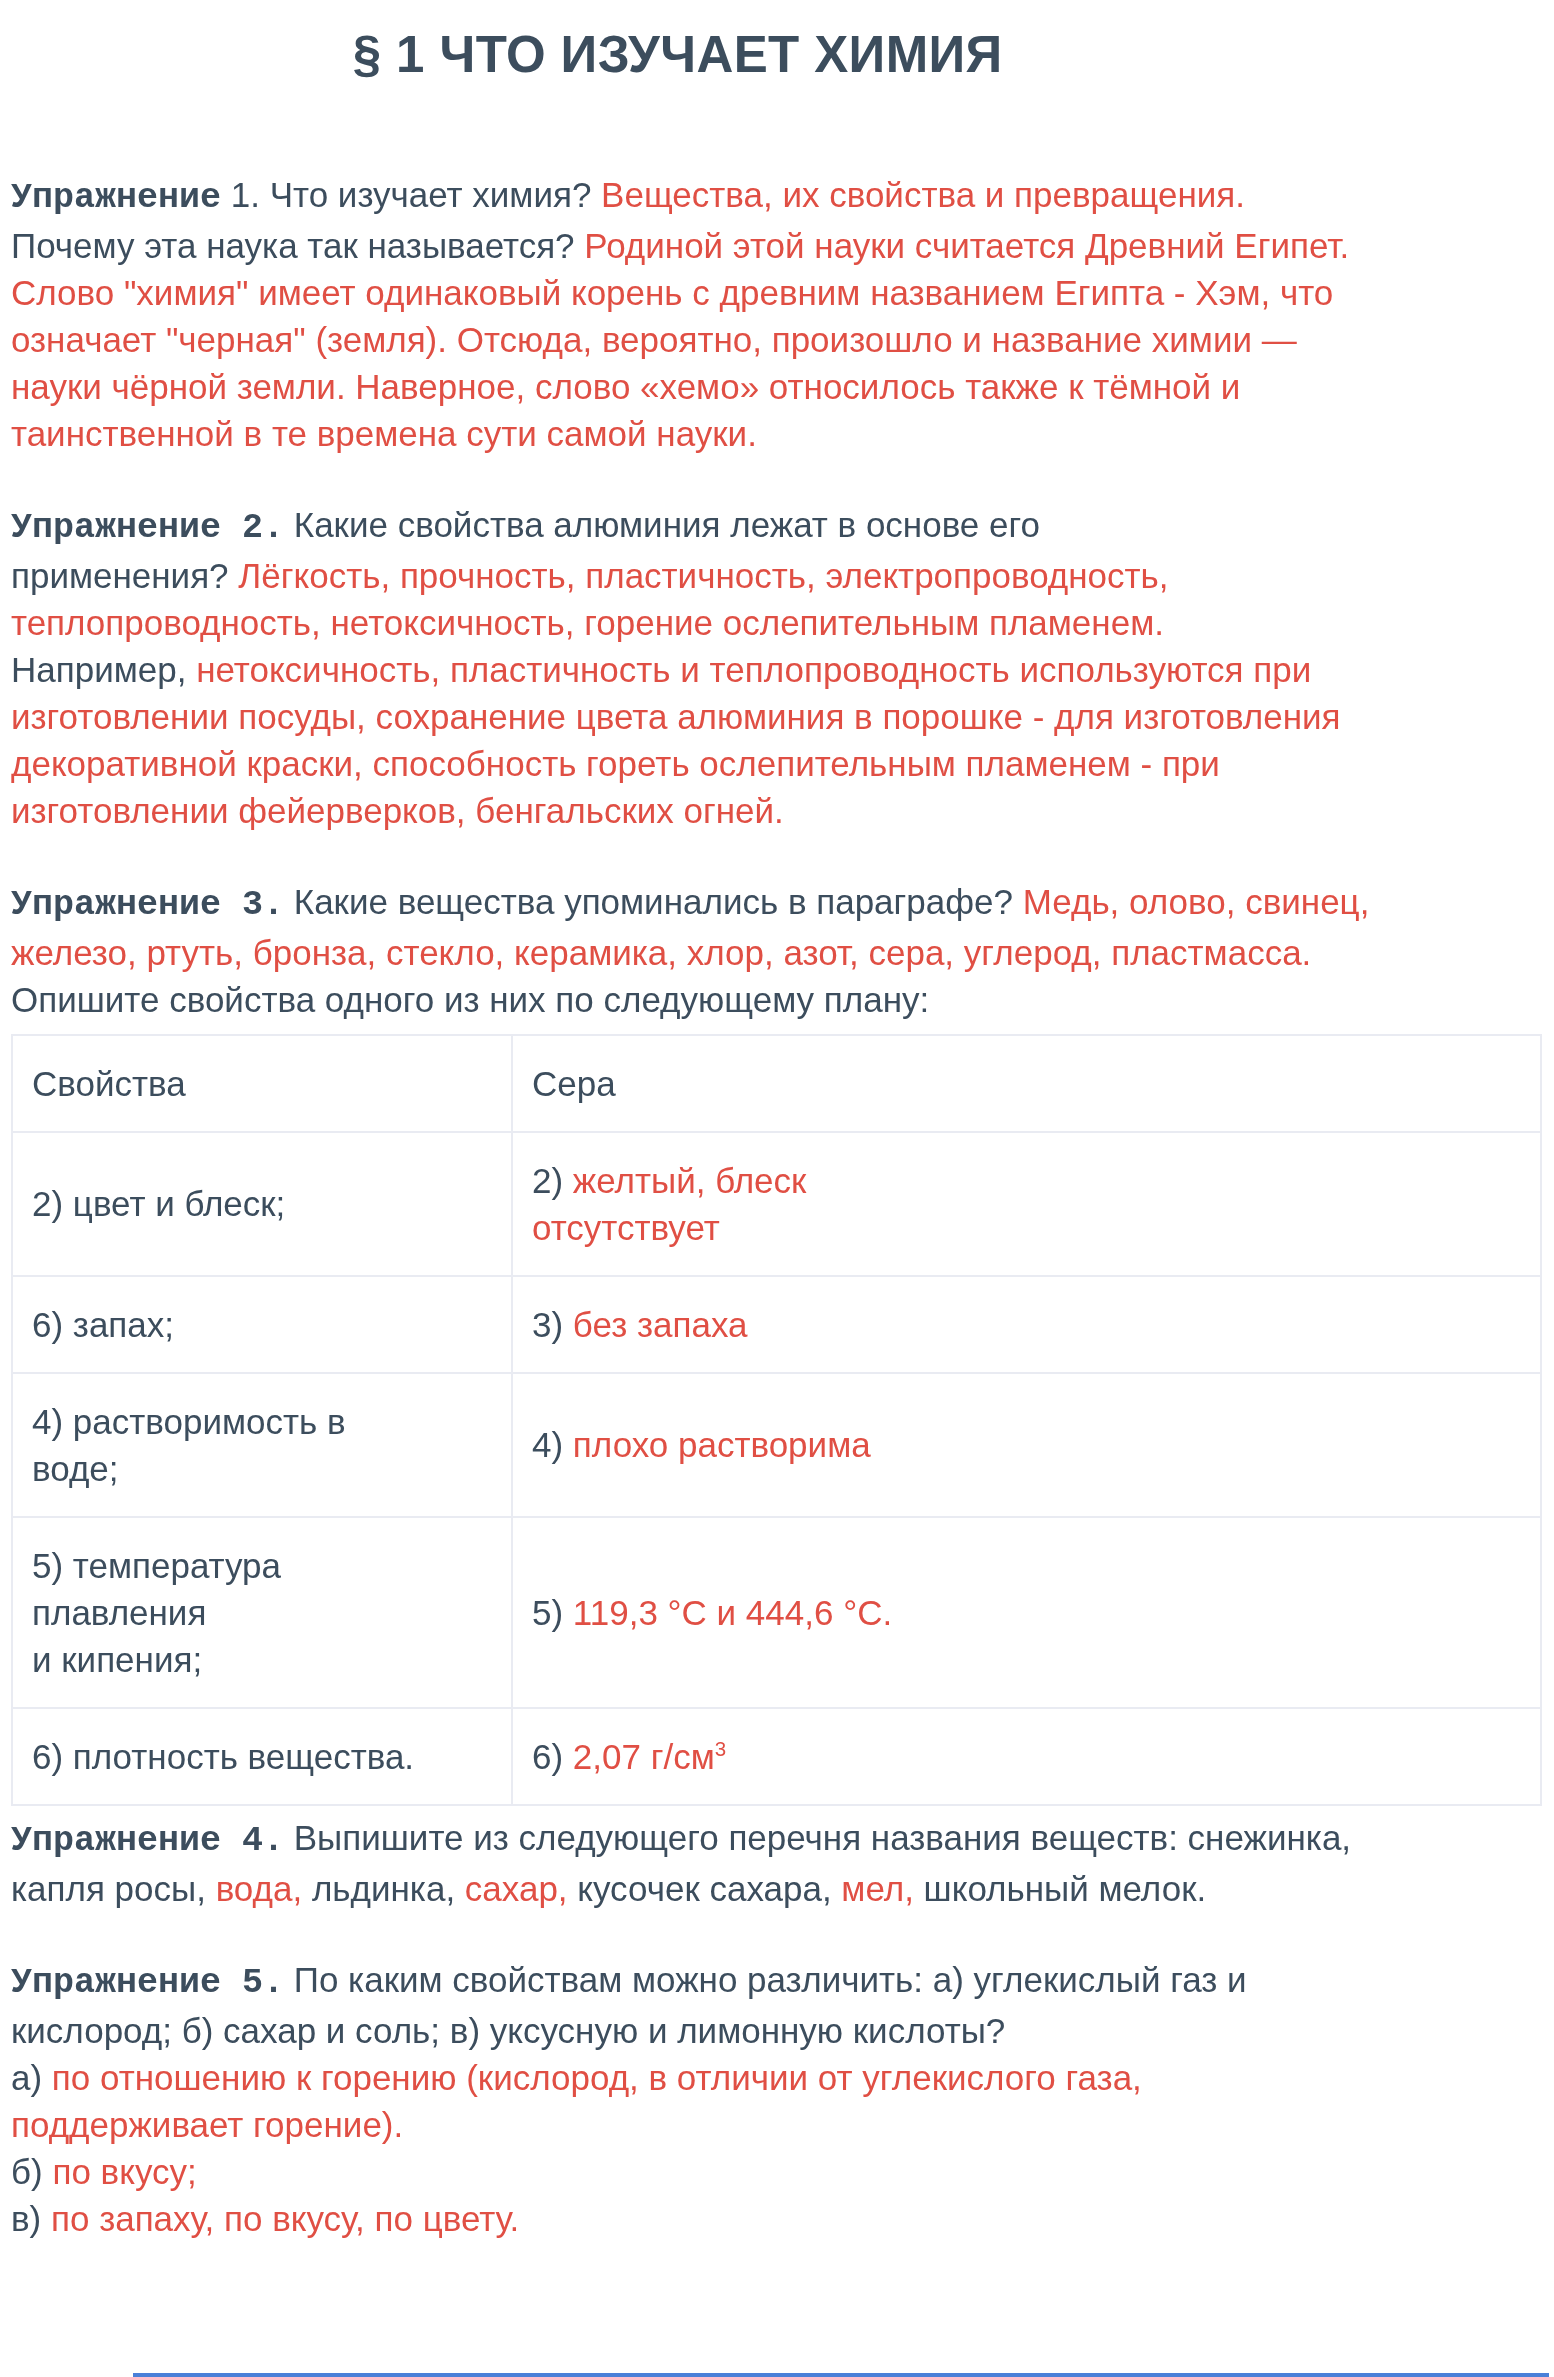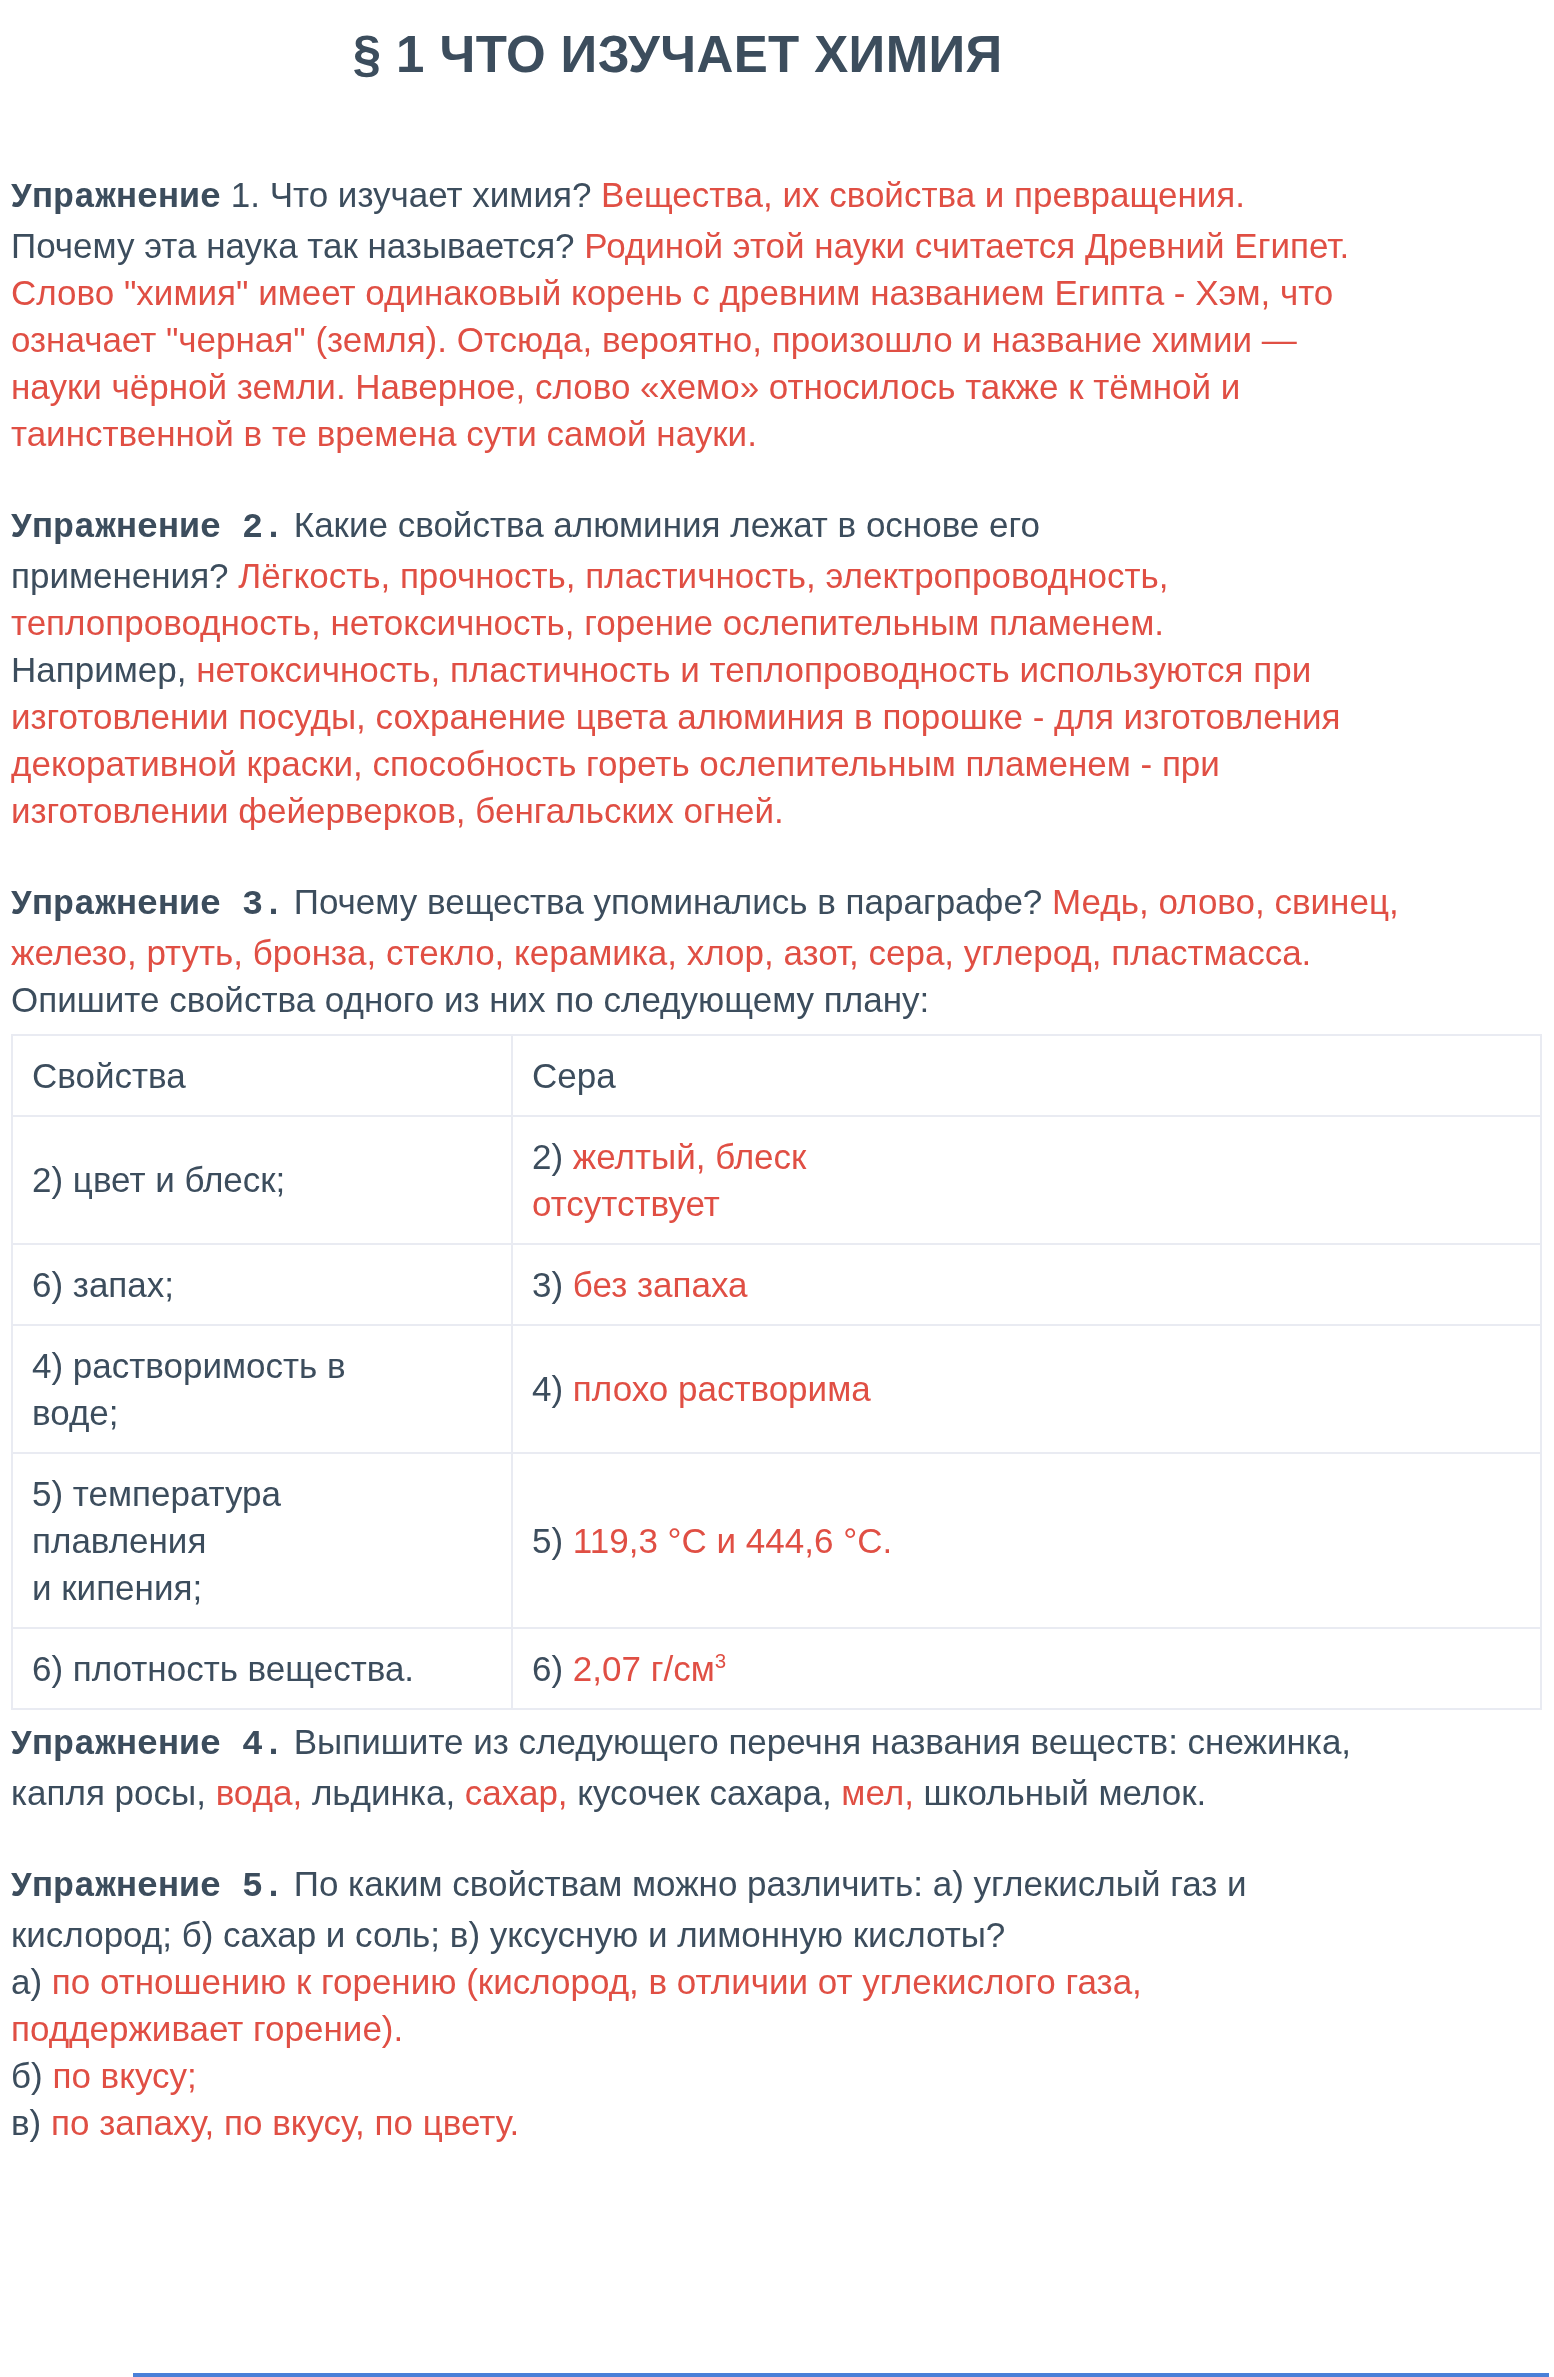--- a/index.html
+++ b/index.html
@@ -36,21 +36,21 @@
   table.props{
     border-collapse:collapse;
     width:100%;
     margin:11px 0 8px 0;
     table-layout:fixed;
   }
   table.props th, table.props td{
     border:2.4px solid #e9ebf2;
     vertical-align:middle;
     text-align:left;
-    padding:16px 19px;
+    padding:24px 19px;
     white-space:pre-line;
     font-weight:normal;
   }
   sup.a{font-size:20.5px;line-height:0;}
   .bottom-divider{
     position:absolute;
     left:133px;
     right:6.3px;
     bottom:0;
     height:4px;
@@ -72,21 +72,21 @@
 таинственной в те времена сути самой науки.</span></p>
 
   <p class="ex"><span class="b">Упражнение 2.</span><span> Какие свойства алюминия лежат в основе его
 применения? </span><span class="a">Лёгкость, прочность, пластичность, электропроводность,
 теплопроводность, нетоксичность, горение ослепительным пламенем.
 </span><span>Например, </span><span class="a">нетоксичность, пластичность и теплопроводность  используются при
 изготовлении посуды, сохранение цвета алюминия в порошке - для изготовления
 декоративной краски, способность гореть ослепительным пламенем - при
 изготовлении фейерверков, бенгальских огней.</span></p>
 
-  <p class="ex no-gap"><span class="b">Упражнение 3.</span><span> Почему вещества упоминались в параграфе? </span><span class="a">Медь, олово, свинец,
+  <p class="ex no-gap"><span class="b">Упражнение 3.</span><span> Какие вещества упоминались в параграфе? </span><span class="a">Медь, олово, свинец,
 железо, ртуть, бронза, стекло, керамика, хлор, азот, сера, углерод, пластмасса.
 </span><span>Опишите свойства одного из них по следующему плану:</span></p>
 
   <table class="props">
     <colgroup>
         <col style="width:500px">
         <col>
       </colgroup>
     <thead>
       <tr>

